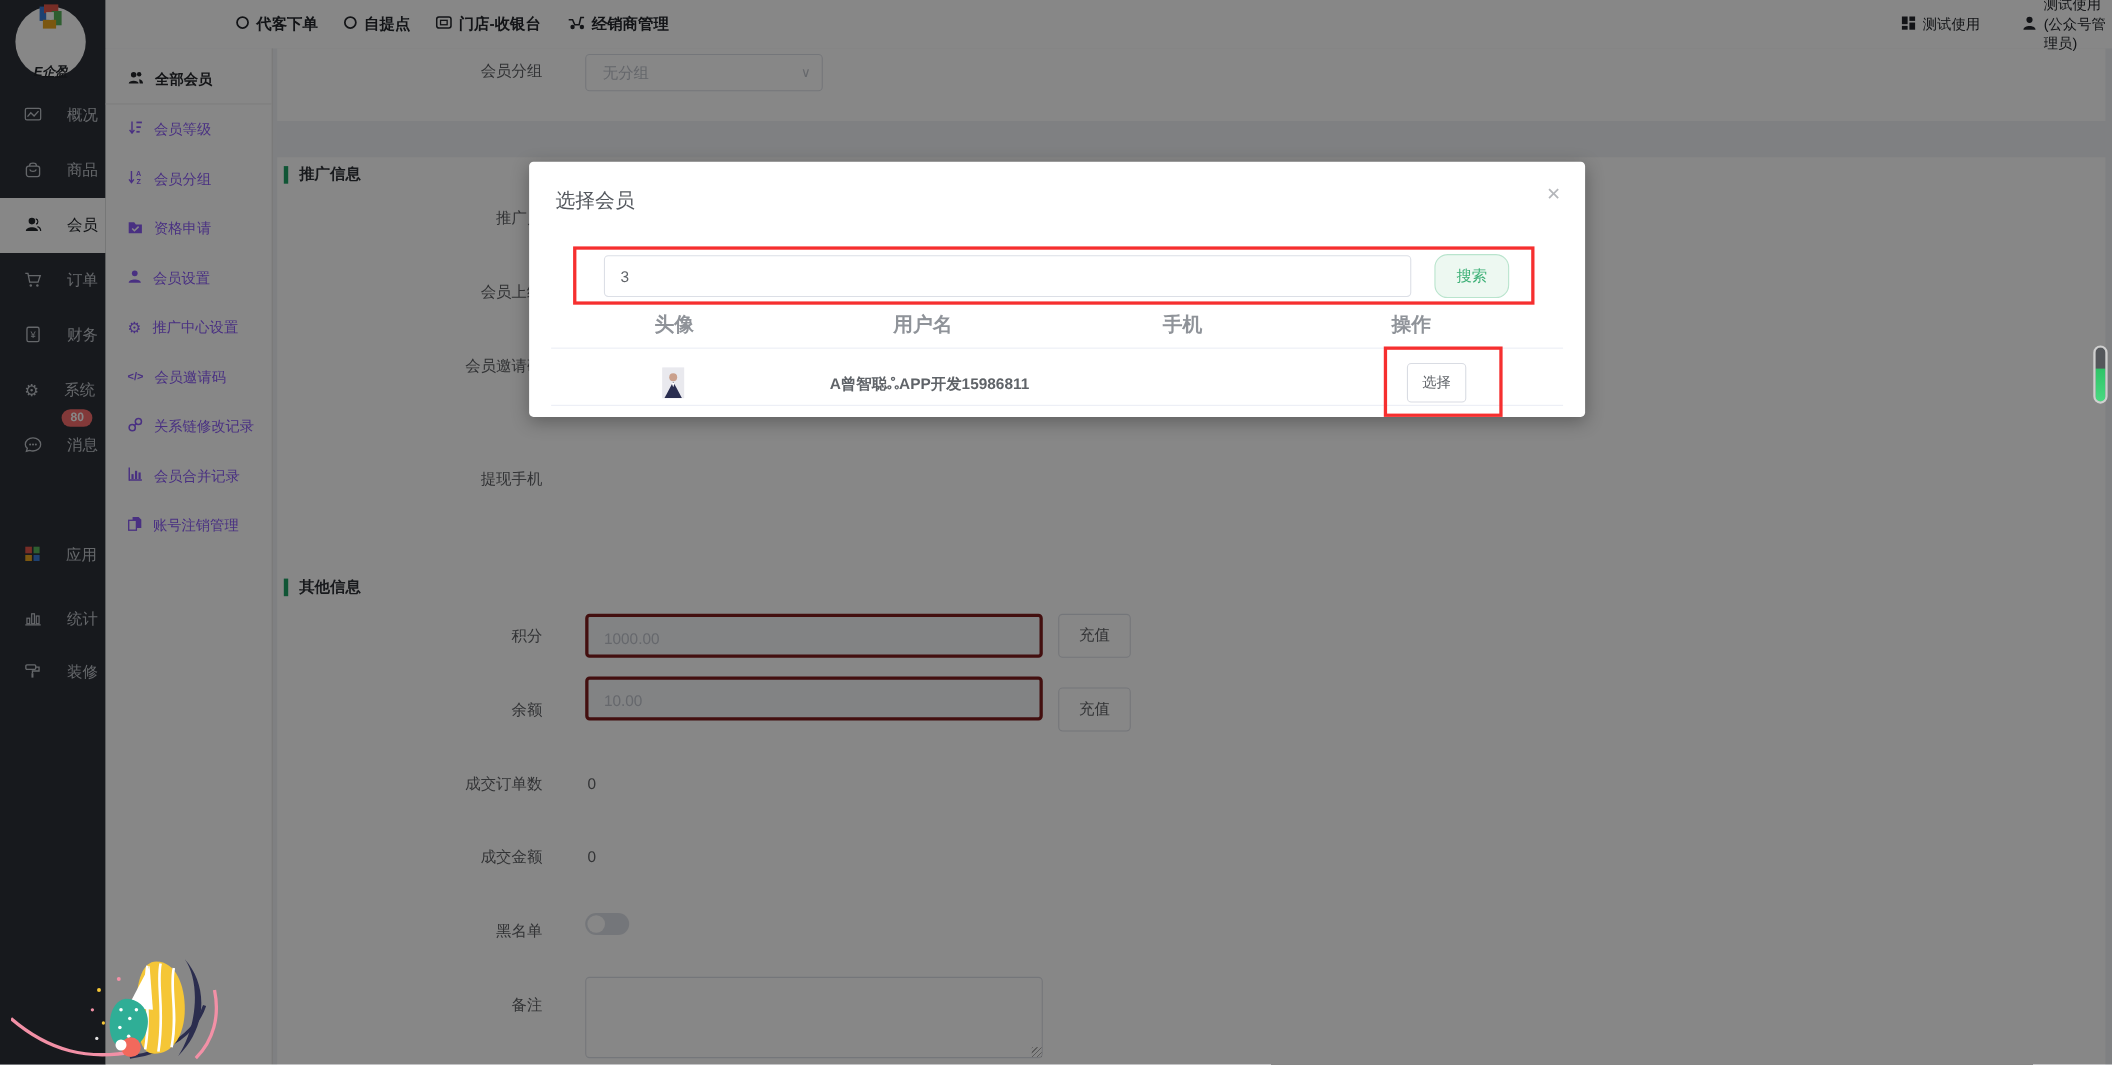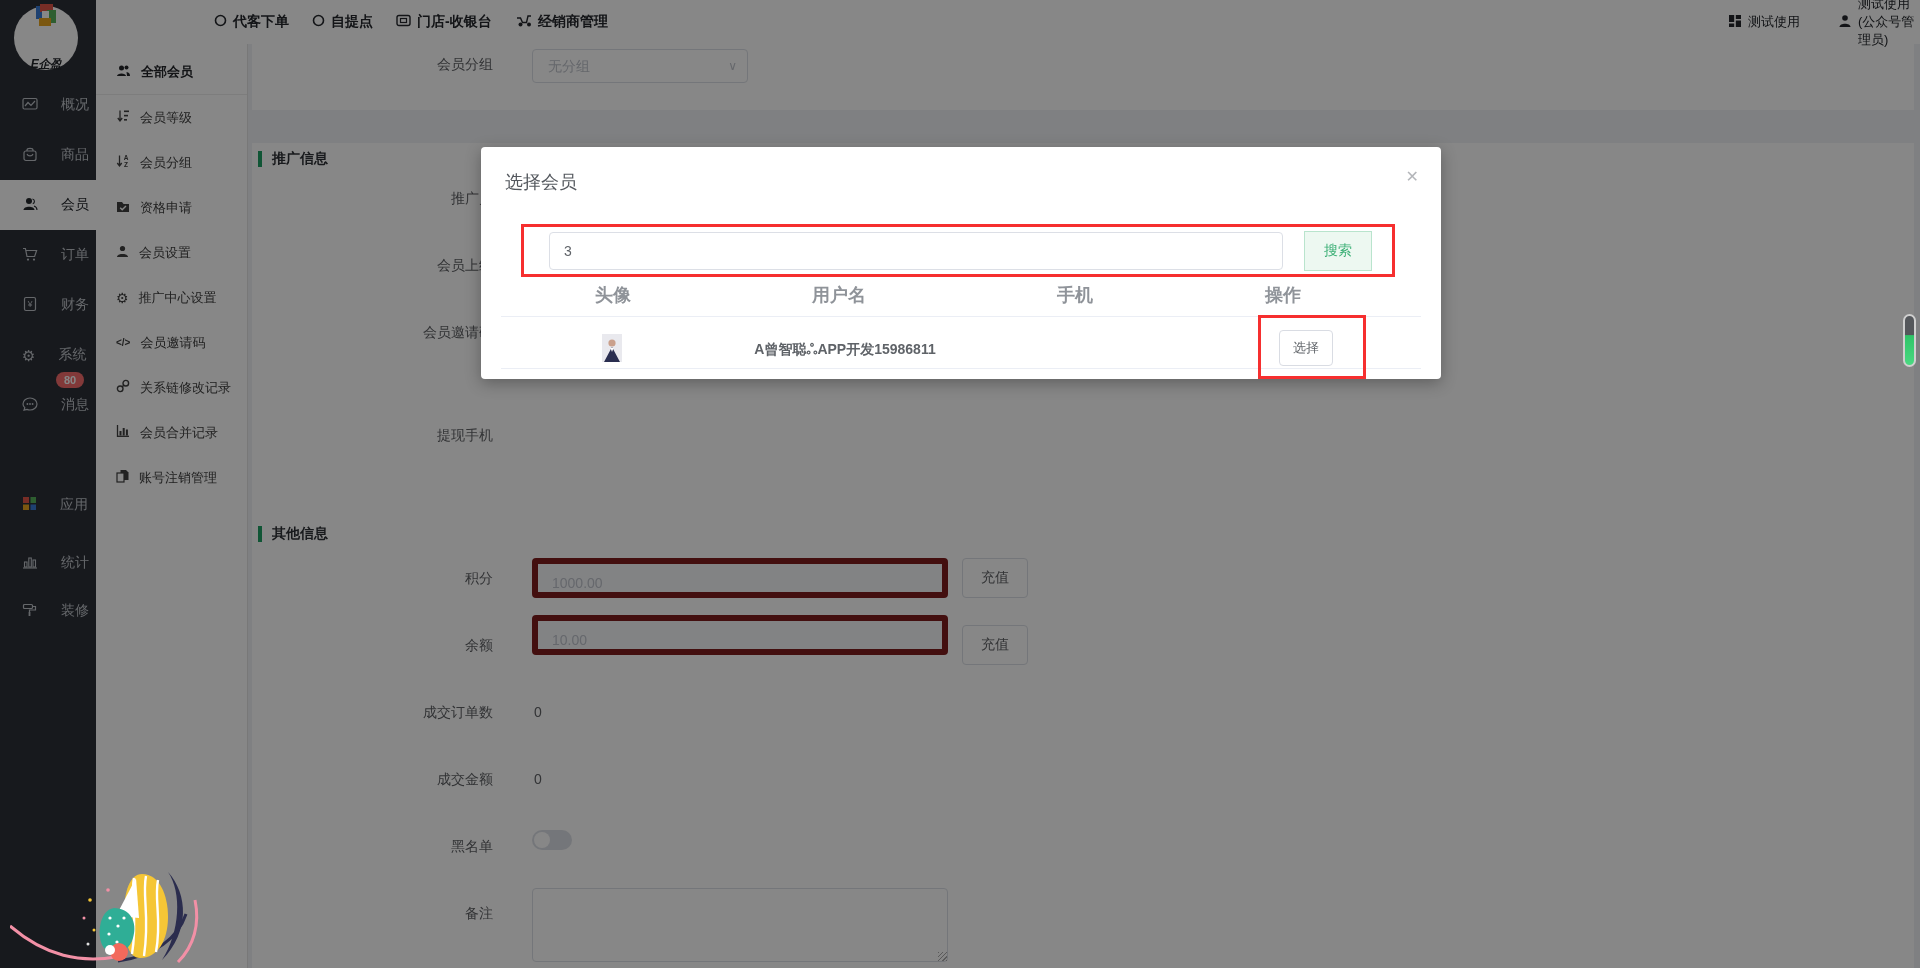--- a/index.html
+++ b/index.html
@@ -21,36 +21,36 @@
            padding:2px 8px; border-radius:10px; font-weight:bold; }
 
   .topbar { position:absolute; left:96px; top:0; right:0; height:44px; background:#fff; z-index:1; }
   .tb-item { position:absolute; top:0; height:44px; display:flex; align-items:center; gap:6px;
              font-size:14px; font-weight:bold; color:#24272c; cursor:pointer; }
   .tb-item.plain { font-weight:normal; font-size:13px; }
 
   .subside { position:absolute; left:96px; top:44px; width:152px; bottom:0; background:#fff;
              border-right:1px solid #e2e2e2; z-index:1; padding-top:6px; }
   .side-item { height:45px; display:flex; align-items:center; gap:10px; padding-left:20px;
-               font-size:13px; color:#404040; cursor:pointer; }
+               font-size:13px; color:#8b5cf6; cursor:pointer; }
   .side-item.active { color:#24262b; font-weight:bold; border-bottom:1px solid #ededed; }
 
   .content { position:absolute; left:248px; top:44px; right:0; bottom:0; background:#f0f2f5; z-index:0; }
   .card1 { position:absolute; left:4px; top:0; right:6px; height:66px; background:#fff; }
   .card2 { position:absolute; left:4px; top:99px; right:6px; height:832px; background:#fff; }
   .f-label { position:absolute; left:41px; width:200px; text-align:right; font-size:14px; color:#606266; }
   .sec { position:absolute; left:6px; display:flex; align-items:center; gap:10px;
          font-size:14px; font-weight:bold; color:#2f3237; }
   .sec-bar { width:4px; height:16px; background:#1fa164; }
   .dropdown { position:absolute; left:280px; top:5px; width:216px; height:34px; border:1px solid #dcdfe6;
               border-radius:4px; background:#fff; font-size:14px; color:#bfc3cb; line-height:32px;
               padding-left:15px; cursor:pointer; }
   .dropdown .chev { position:absolute; right:10px; top:0; color:#c0c4cc; font-size:12px; }
   .dis-input { position:absolute; left:280px; width:416px; height:40px; background:#f5f7fa;
-               border:6px solid #7f1d1d; border-radius:4px; color:#c0c4cc; font-size:14px;
+               border:3px solid #7f1d1d; border-radius:4px; color:#c0c4cc; font-size:14px;
                line-height:38px; padding-left:14px; }
   .recharge { position:absolute; left:710px; width:66px; height:40px; background:#fff; border:1px solid #dcdfe6;
               border-radius:4px; color:#606266; font-size:14px; display:flex; align-items:center;
               justify-content:center; cursor:pointer; }
   .val { position:absolute; left:282px; font-size:14px; color:#606266; }
   .toggle { position:absolute; left:280px; top:687px; width:40px; height:20px; border-radius:10px;
             background:#dcdfe6; cursor:pointer; }
   .toggle .knob { position:absolute; left:2px; top:2px; width:16px; height:16px; border-radius:50%; background:#fff; }
   .remark { position:absolute; left:280px; top:745px; width:416px; height:74px; background:#fff;
             border:1px solid #dcdfe6; border-radius:4px; resize:none; font-family:inherit; }
@@ -60,21 +60,21 @@
   
   .overlay { position:absolute; inset:0; background:rgba(0,0,0,0.47); z-index:10; }
   .modal { position:absolute; left:481px; top:147px; width:960px; height:232px; background:#fff;
            border-radius:4px; box-shadow:0 4px 16px rgba(0,0,0,.3); z-index:20; }
   .m-title { position:absolute; left:24px; top:23px; font-size:18px; color:#54585e; }
   .m-close { position:absolute; right:22px; top:20px; font-size:16px; color:#b4b6ba; cursor:pointer; }
   .m-input { position:absolute; left:68px; top:85px; width:734px; height:38px; border:1px solid #dcdfe6;
              border-radius:4px; padding:0 14px; font-size:14px; color:#5f6368; outline:none;
              font-family:inherit; background:#fff; }
   .m-search { position:absolute; left:823px; top:84px; width:68px; height:40px; background:#edf8f1;
-              border:1px solid #b9e4cd; border-radius:0; color:#3eb077; font-size:14px;
+              border:1px solid #b9e4cd; border-radius:12px; color:#3eb077; font-size:14px;
               display:flex; align-items:center; justify-content:center; cursor:pointer; }
   .mh { position:absolute; top:136px; width:120px; text-align:center; font-size:18px; font-weight:bold; color:#8f9399; }
   .mdiv { position:absolute; left:20px; width:920px; height:1px; background:#ebeef5; }
   .avatar { position:absolute; left:121px; top:187px; width:20px; height:28px; background:#ececf0; overflow:hidden; }
   .mu { position:absolute; left:214px; top:194px; width:300px; text-align:center; font-size:14px; color:#5f6368;font-weight:bold; }
   .m-select { position:absolute; left:798px; top:183px; width:54px; height:36px; background:#fff;
               border:1px solid #d9dce3; border-radius:4px; color:#5f6368; font-size:13px;
               display:flex; align-items:center; justify-content:center; cursor:pointer; }
 
   

